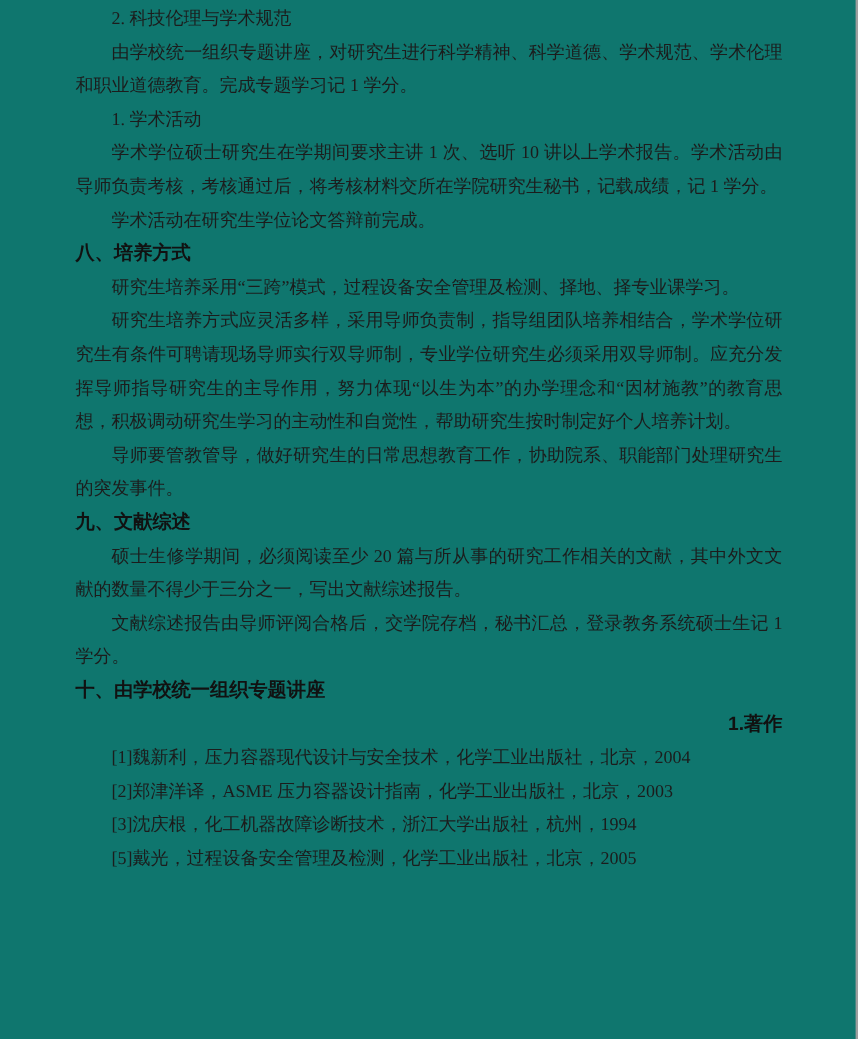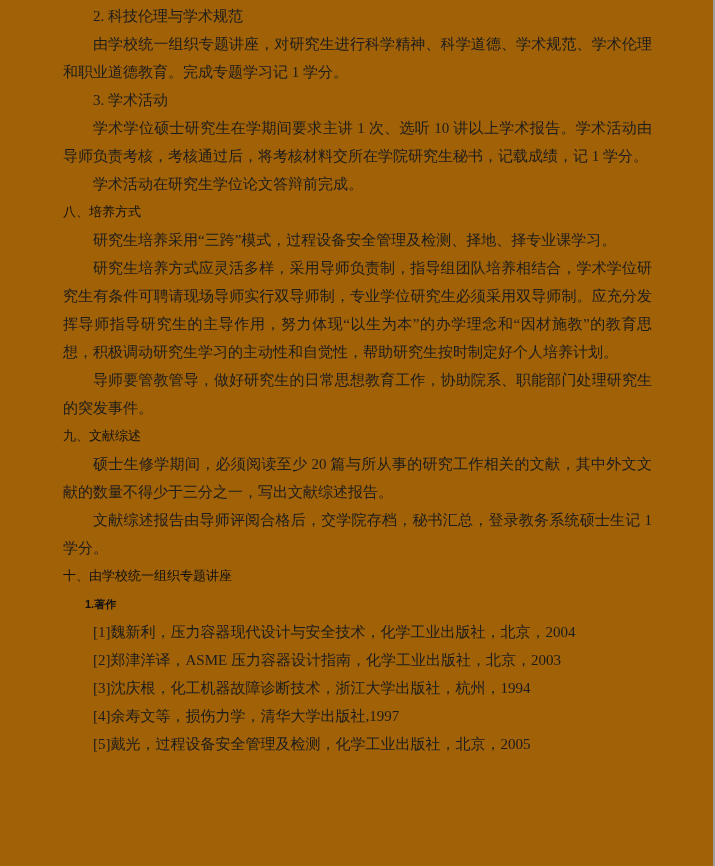--- a/index.html
+++ b/index.html
@@ -5,21 +5,21 @@
   html, body {
     margin: 0;
     padding: 0;
     background: #ffffff;
   }
   .page {
     position: relative;
     width: 715px;
     height: 866px;
     box-sizing: border-box;
-    background: #a16207;
+    background: #0f766e;
     border-right: 2px solid #9e9e9e;
     padding: 2px 61px 0 63px;
     overflow: hidden;
     color: #1c1c1c;
   }
   .blk {
     margin: 0;
     font-family: "Liberation Serif", "DejaVu Serif", serif;
     font-size: 15px;
     line-height: 28px;
@@ -31,57 +31,57 @@
     text-justify: inter-ideograph;
     text-indent: 2em;
   }
   
   .blk-list-item {
     text-indent: 2em;
   }
   
   .blk-heading {
     font-family: "Liberation Sans", "DejaVu Sans", sans-serif;
-    font-weight: normal;
-    font-size: 13px;
+    font-weight: bold;
+    font-size: 16px;
     color: #111111;
     text-indent: 0;
   }
   
   .blk-subheading {
     font-family: "Liberation Sans", "DejaVu Sans", sans-serif;
     font-weight: bold;
-    font-size: 11px;
+    font-size: 16px;
     color: #111111;
     text-indent: 2em;
+    text-align: right;
   }
   
   .blk-reference {
     text-indent: 2em;
     white-space: nowrap;
   }
 </style>
 </head>
 <body>
 
 <div class="page">
   <div id="doc-content">
       <p class="blk blk-list-item">2. 科技伦理与学术规范</p>
       <p class="blk blk-body">由学校统一组织专题讲座，对研究生进行科学精神、科学道德、学术规范、学术伦理和职业道德教育。完成专题学习记 1 学分。</p>
-      <p class="blk blk-list-item">3. 学术活动</p>
+      <p class="blk blk-list-item">1. 学术活动</p>
       <p class="blk blk-body">学术学位硕士研究生在学期间要求主讲 1 次、选听 10 讲以上学术报告。学术活动由导师负责考核，考核通过后，将考核材料交所在学院研究生秘书，记载成绩，记 1 学分。</p>
       <p class="blk blk-body">学术活动在研究生学位论文答辩前完成。</p>
       <p class="blk blk-heading">八、培养方式</p>
       <p class="blk blk-body">研究生培养采用“三跨”模式，过程设备安全管理及检测、择地、择专业课学习。</p>
       <p class="blk blk-body">研究生培养方式应灵活多样，采用导师负责制，指导组团队培养相结合，学术学位研究生有条件可聘请现场导师实行双导师制，专业学位研究生必须采用双导师制。应充分发挥导师指导研究生的主导作用，努力体现“以生为本”的办学理念和“因材施教”的教育思想，积极调动研究生学习的主动性和自觉性，帮助研究生按时制定好个人培养计划。</p>
       <p class="blk blk-body">导师要管教管导，做好研究生的日常思想教育工作，协助院系、职能部门处理研究生的突发事件。</p>
       <p class="blk blk-heading">九、文献综述</p>
       <p class="blk blk-body">硕士生修学期间，必须阅读至少 20 篇与所从事的研究工作相关的文献，其中外文文献的数量不得少于三分之一，写出文献综述报告。</p>
       <p class="blk blk-body">文献综述报告由导师评阅合格后，交学院存档，秘书汇总，登录教务系统硕士生记 1 学分。</p>
       <p class="blk blk-heading">十、由学校统一组织专题讲座</p>
       <p class="blk blk-subheading">1.著作</p>
       <p class="blk blk-reference">[1]魏新利，压力容器现代设计与安全技术，化学工业出版社，北京，2004</p>
       <p class="blk blk-reference">[2]郑津洋译，ASME 压力容器设计指南，化学工业出版社，北京，2003</p>
       <p class="blk blk-reference">[3]沈庆根，化工机器故障诊断技术，浙江大学出版社，杭州，1994</p>
-      <p class="blk blk-reference">[4]余寿文等，损伤力学，清华大学出版社,1997</p>
       <p class="blk blk-reference">[5]戴光，过程设备安全管理及检测，化学工业出版社，北京，2005</p>
     </div>
 </div>
 
 </body></html>

